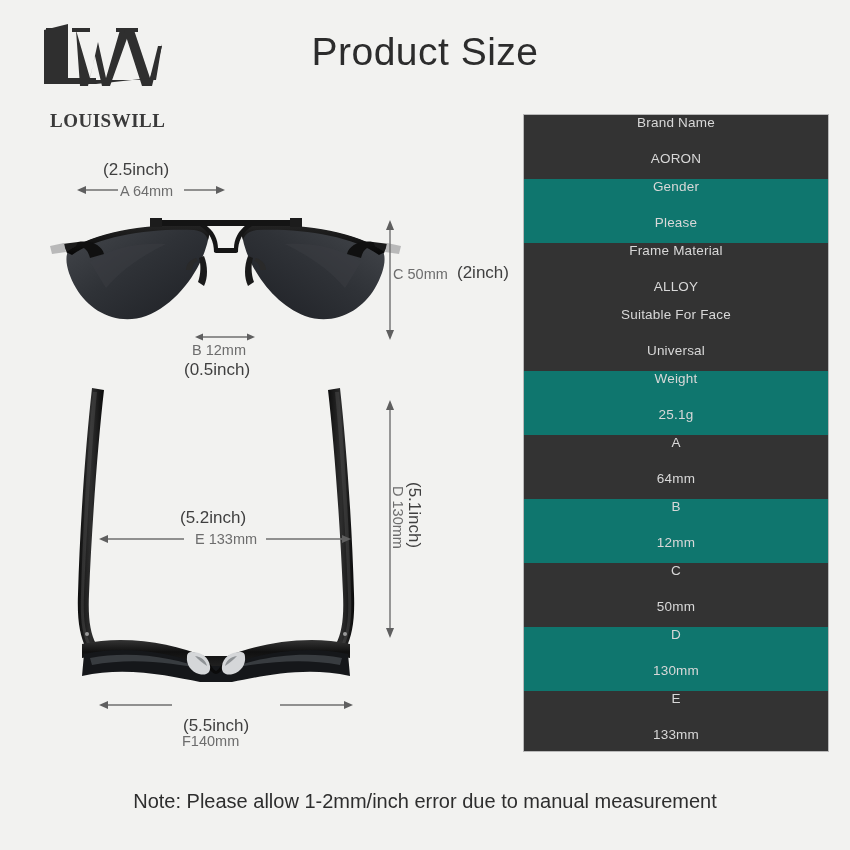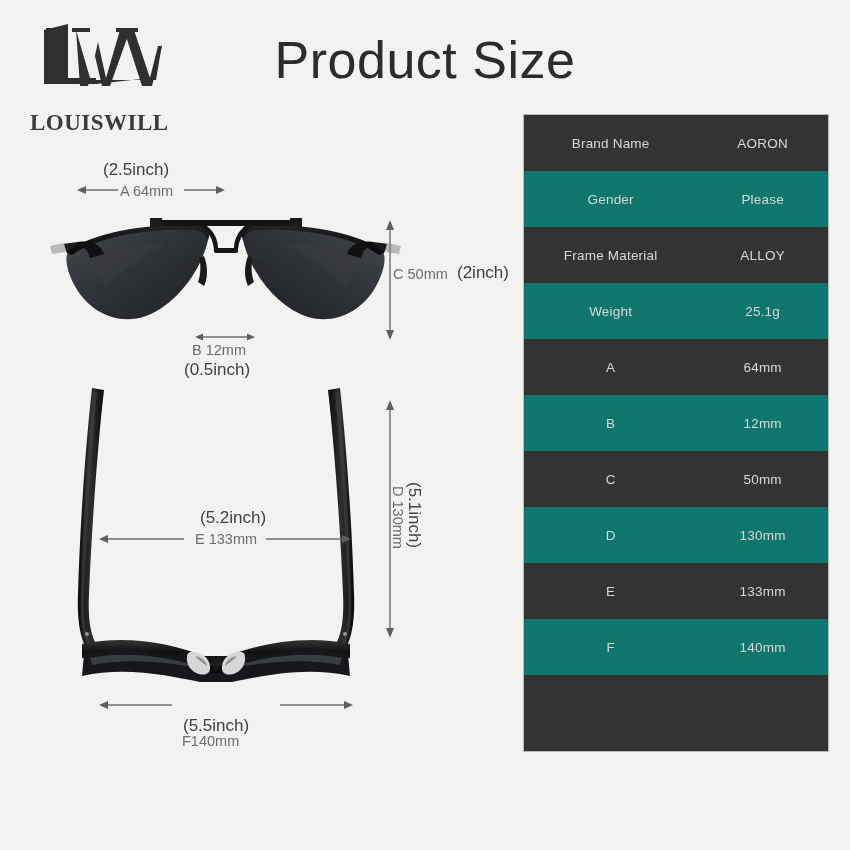--- a/index.html
+++ b/index.html
@@ -9,48 +9,49 @@
     font-family:"Liberation Sans", sans-serif;
     overflow:hidden;
     position:relative;
   }
   .stage{position:absolute;inset:0;}
 
   
   .logo{position:absolute;left:30px;top:22px;width:210px;height:100px;}
   .logo-mark{position:absolute;left:8px;top:0;width:130px;height:68px;}
   .logo-word{
-    position:absolute;left:0;top:88px;
+    position:absolute;left:20px;top:88px;
     font-family:"Liberation Serif", serif;
-    font-weight:bold;font-size:23px;color:#3a3a3a;
+    font-weight:bold;font-size:19px;color:#3a3a3a;
     letter-spacing:.5px;white-space:nowrap;
   }
 
   
   .title{
     position:absolute;left:0;top:30px;width:850px;
     text-align:center;
-    font-size:52px;color:#2c2c2c;
+    font-size:39px;color:#2c2c2c;
     letter-spacing:.5px;
     font-weight:400;
   }
 
   
   .spec-table{
     position:absolute;left:523px;top:114px;
     width:306px;height:638px;
     border:1px solid #b9b9b9;
     background:#333333;
     box-sizing:border-box;
     overflow:hidden;
   }
   .spec-row{
     display:flex;align-items:center;
-    height:56px;
+    height:64px;
     box-sizing:border-box;
+    flex-direction:column;
   }
   .spec-row.odd{background:#333333;}
   .spec-row.even{background:#0f766e;}
   .spec-key,.spec-val{
     color:#d8d8d8;font-size:13.5px;
     text-align:center;
     letter-spacing:.2px;
   }
   .spec-key{flex:0 0 57%;}
   .spec-val{flex:0 0 43%;}
@@ -235,21 +236,21 @@
   <div style="position:absolute;left:382px;top:400px;width:16px;height:238px;">
     <svg viewBox="0 0 16 238" width="16" height="238">
       <line class="arrowline" x1="8" y1="6" x2="8" y2="232"></line>
       <path d="M8 0 L4 10 L12 10 Z" fill="#5f5f5f"></path>
       <path d="M8 238 L4 228 L12 228 Z" fill="#5f5f5f"></path>
     </svg>
   </div>
   <div class="dim big vert" style="left:424px;top:482px;">(5.1inch)</div>
   <div class="dim vert" style="left:406px;top:486px;">D 130mm</div>
 
-  <div class="dim big" style="left:200px;top:508px;text-align:center;">(5.2inch)</div>
+  <div class="dim big" style="left:180px;top:508px;text-align:center;">(5.2inch)</div>
   <div class="dim" style="left:195px;top:531px;">E 133mm</div>
   <div style="position:absolute;left:98px;top:531px;width:254px;height:16px;">
     <svg viewBox="0 0 254 16" width="254" height="16">
       <line class="arrowline" x1="8" y1="8" x2="86" y2="8"></line>
       <path d="M1 8 L10 4 L10 12 Z" fill="#5f5f5f"></path>
       <line class="arrowline" x1="168" y1="8" x2="246" y2="8"></line>
       <path d="M253 8 L244 4 L244 12 Z" fill="#5f5f5f"></path>
     </svg>
   </div>
 
@@ -271,20 +272,24 @@
           <div class="spec-val">AORON</div>
         </div>
         <div class="spec-row even">
           <div class="spec-key">Gender</div>
           <div class="spec-val">Please</div>
         </div>
         <div class="spec-row odd">
           <div class="spec-key">Frame Material</div>
           <div class="spec-val">ALLOY</div>
         </div>
+        <div class="spec-row odd">
+          <div class="spec-key">Suitable For Face</div>
+          <div class="spec-val">Universal</div>
+        </div>
         <div class="spec-row even">
           <div class="spec-key">Weight</div>
           <div class="spec-val">25.1g</div>
         </div>
         <div class="spec-row odd">
           <div class="spec-key">A</div>
           <div class="spec-val">64mm</div>
         </div>
         <div class="spec-row even">
           <div class="spec-key">B</div>
@@ -302,14 +307,15 @@
           <div class="spec-key">E</div>
           <div class="spec-val">133mm</div>
         </div>
         <div class="spec-row even">
           <div class="spec-key">F</div>
           <div class="spec-val">140mm</div>
         </div>
       </div>
   </div>
 
+  <div class="note">Note: Please allow 1-2mm/inch error due to manual measurement</div>
 
 </div>
 
 </body></html>

